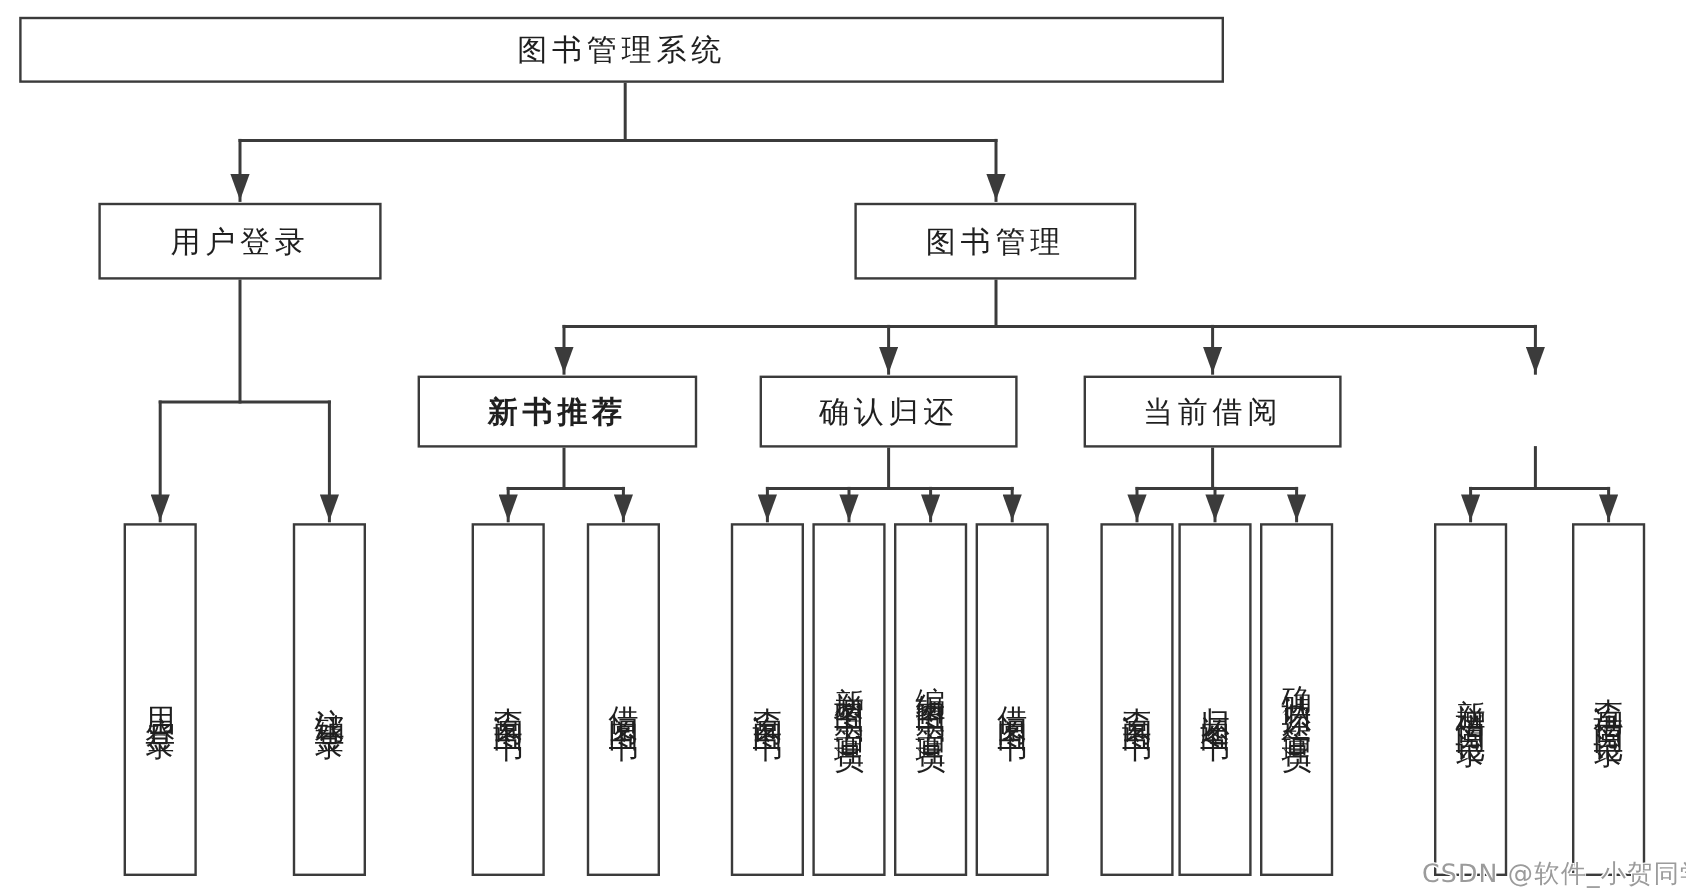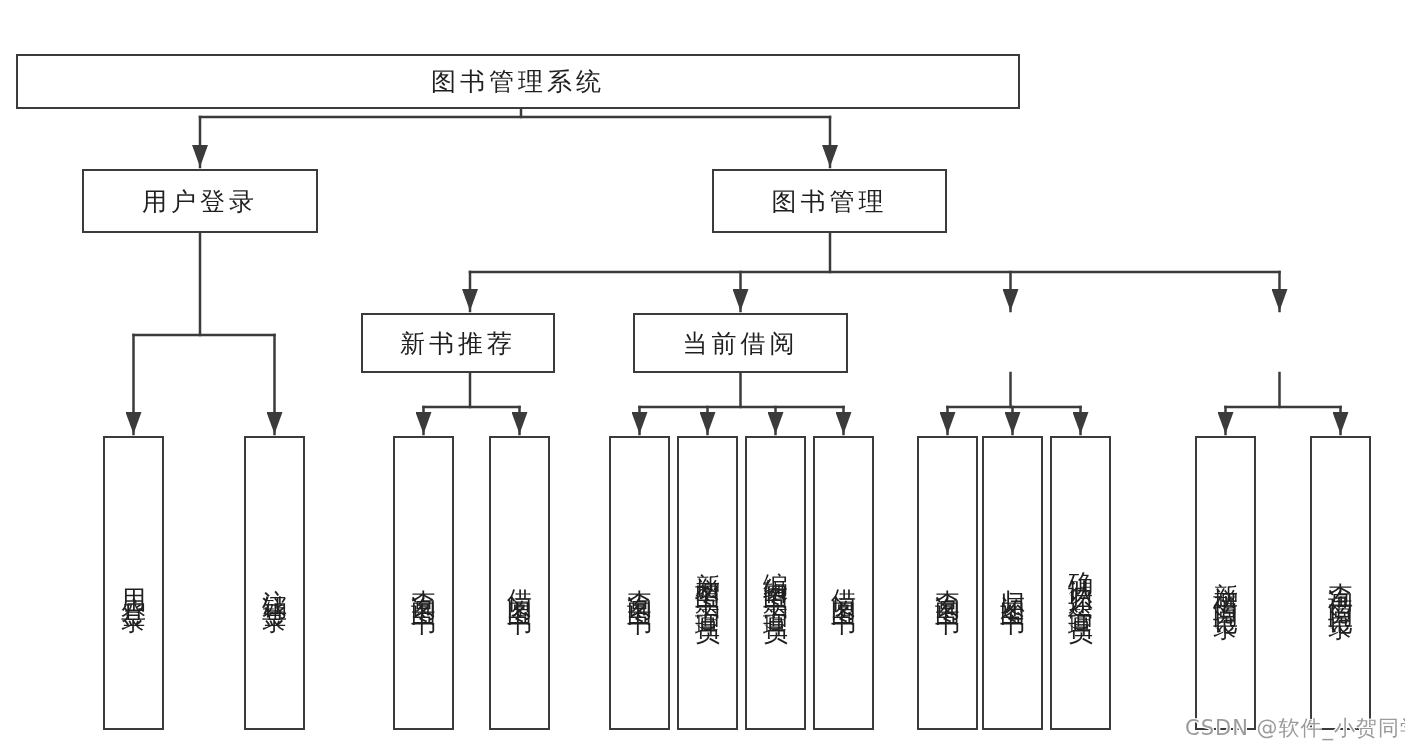--- a/index.html
+++ b/index.html
@@ -105,35 +105,38 @@
       <path d="M1012.5,407 V434" marker-end="url(#ah)"></path>
       <path d="M1080.5,407 V434" marker-end="url(#ah)"></path>
 
       <path d="M1279.5,373 V407"></path>
       <path d="M1225.5,407 H1340.5"></path>
       <path d="M1225.5,407 V434" marker-end="url(#ah)"></path>
       <path d="M1340.5,407 V434" marker-end="url(#ah)"></path>
     </g>
   </svg>
 
-  <div class="node" style="left:16px; top:14px; width:1004px; height:55px;margin-top:40px;">
+  <div class="node" style="left:16px; top:14px; width:1004px; height:55px;">
     <span class="h-label">图书管理系统</span>
   </div>
 
   <div class="node" style="left:82px; top:169px; width:236px; height:64px;">
     <span class="h-label">用户登录</span>
   </div>
   <div class="node" style="left:712px; top:169px; width:235px; height:64px;align-items:center;">
     <span class="h-label">图书管理</span>
   </div>
 
-  <div class="node" style="left:361px; top:313px; width:194px; height:60px;">
+  <div class="node" style="left:348px; top:313px; width:233px; height:60px;font-weight:bold;">
     <span class="h-label">新书推荐</span>
   </div>
   <div class="node" style="left:633px; top:313px; width:215px; height:60px;">
+    <span class="h-label">确认归还</span>
+  </div>
+  <div class="node" style="left:903px; top:313px; width:215px; height:60px;">
     <span class="h-label">当前借阅</span>
   </div>
 
   <div class="node v-box" style="left:103px; top:436px; width:61px; height:294px;">
     <span class="v-label">用户登录</span>
   </div>
   <div class="node v-box" style="left:244px; top:436px; width:61px; height:294px;">
     <span class="v-label">注销登录</span>
   </div>
 

